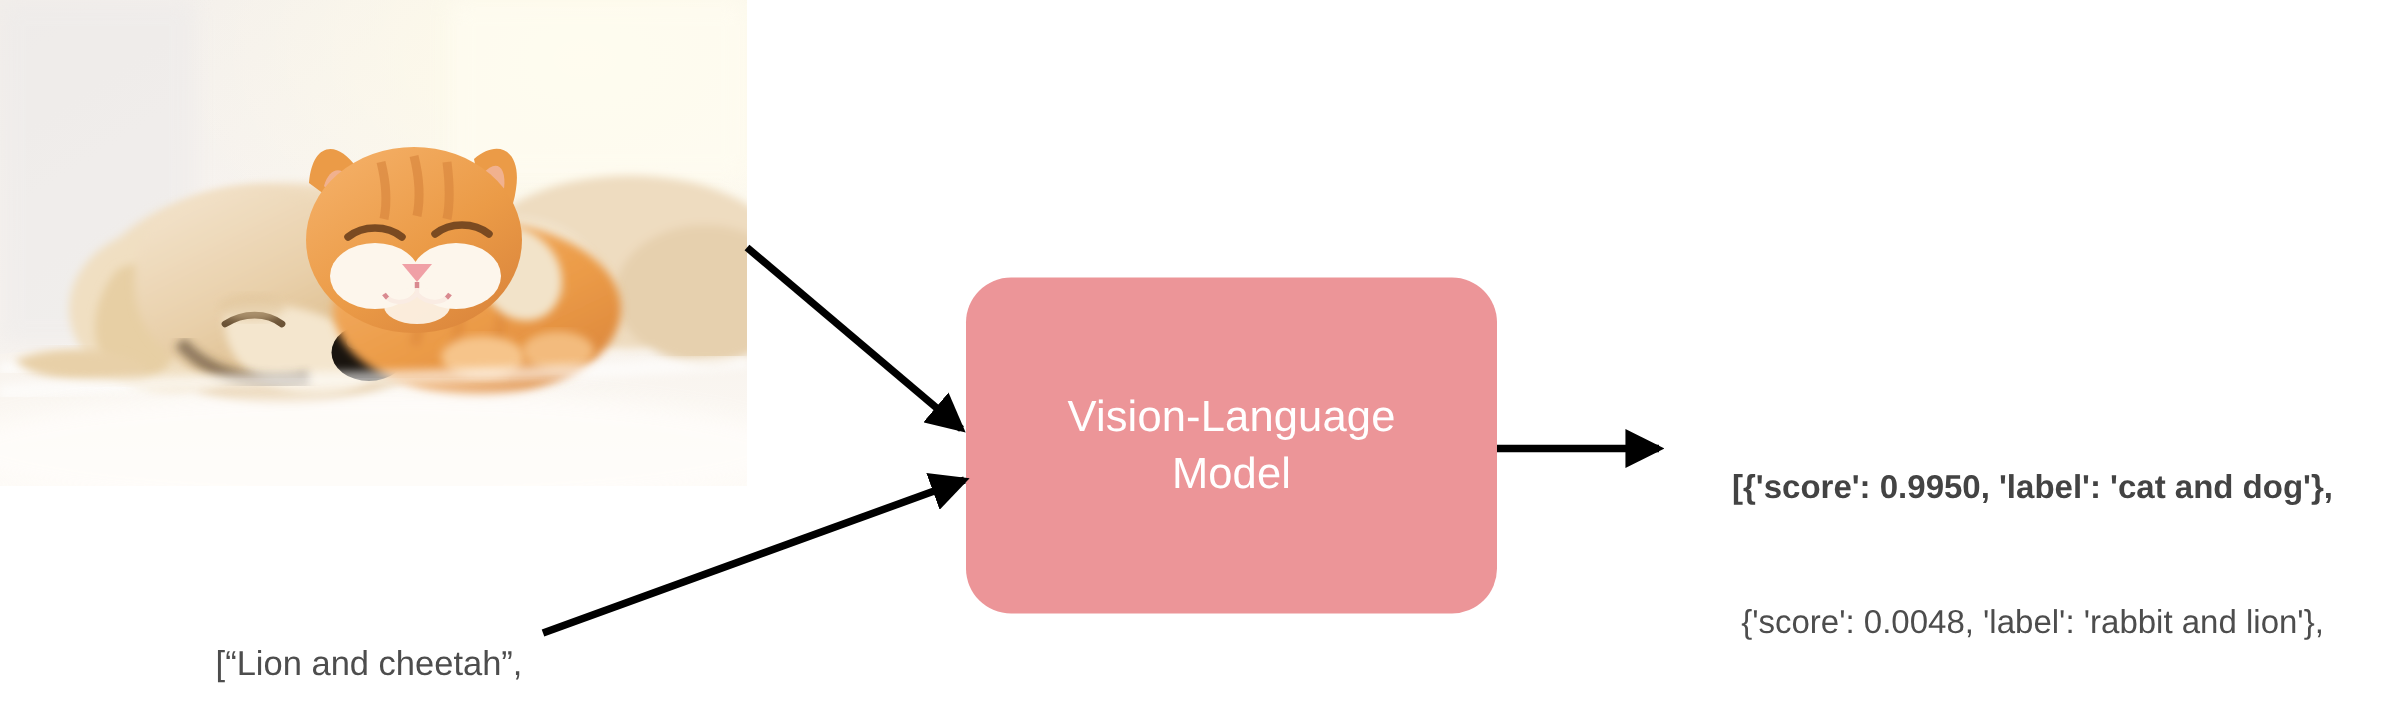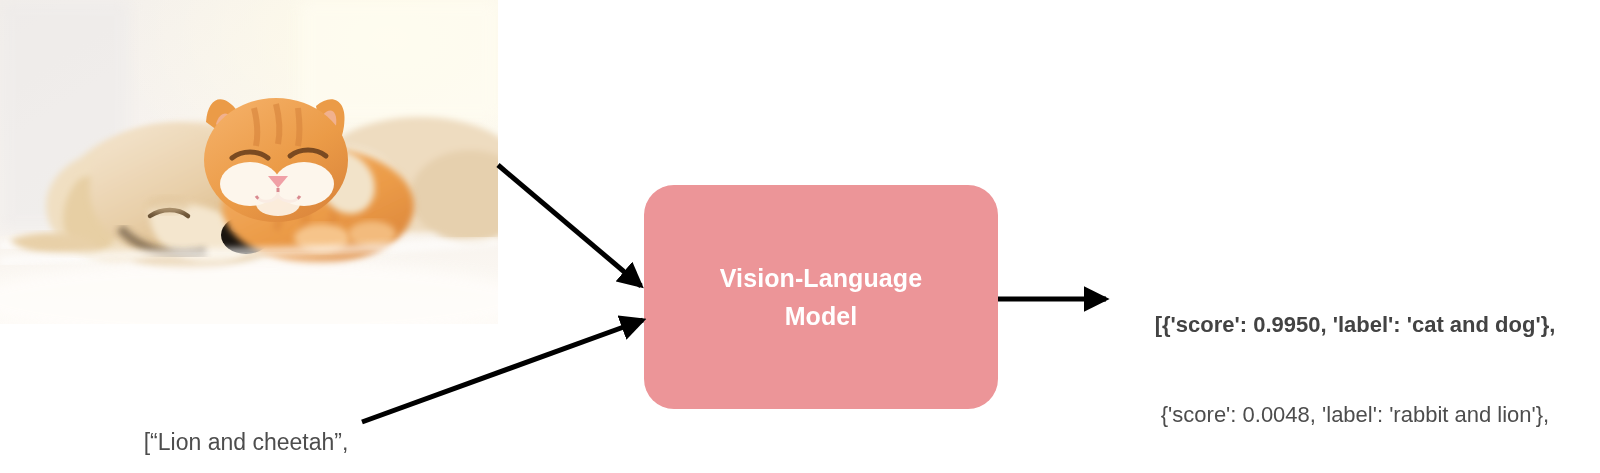--- a/index.html
+++ b/index.html
@@ -51,22 +51,22 @@
     width: 354px;
     height: 224px;
     border-radius: 30px;
     display: flex;
     align-items: center;
     justify-content: center;
     text-align: center;
   }
   .model-label {
     color: #ffffff;
-    font-size: 25px;
-    font-weight: bold;
+    font-size: 29px;
+    font-weight: normal;
     line-height: 38px;
     letter-spacing: 0.1px;
     white-space: pre-line;
   }
 
   
   .arrows {
     position: absolute;
     left: 0;
     top: 0;

